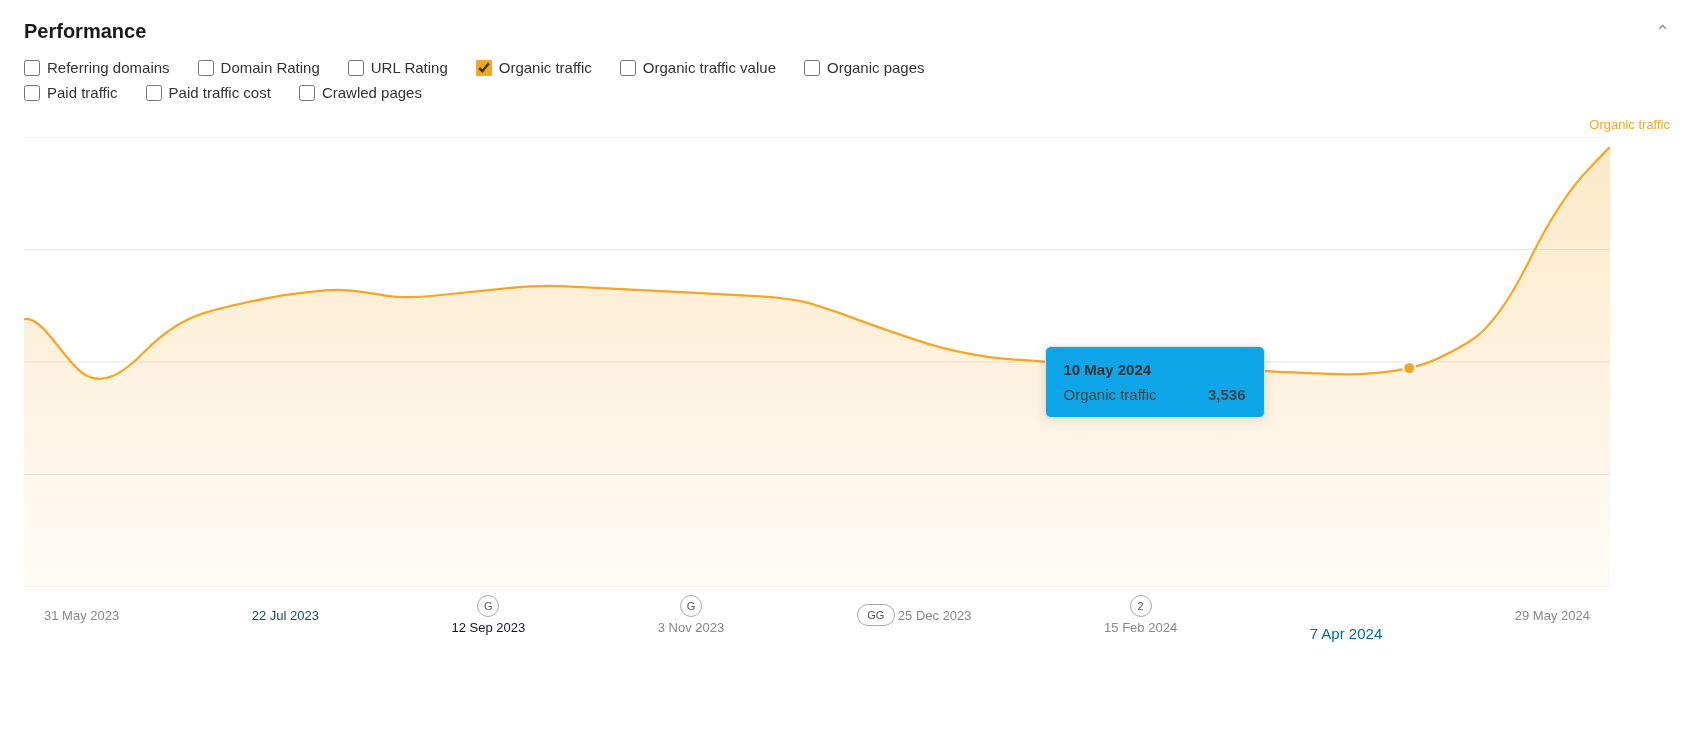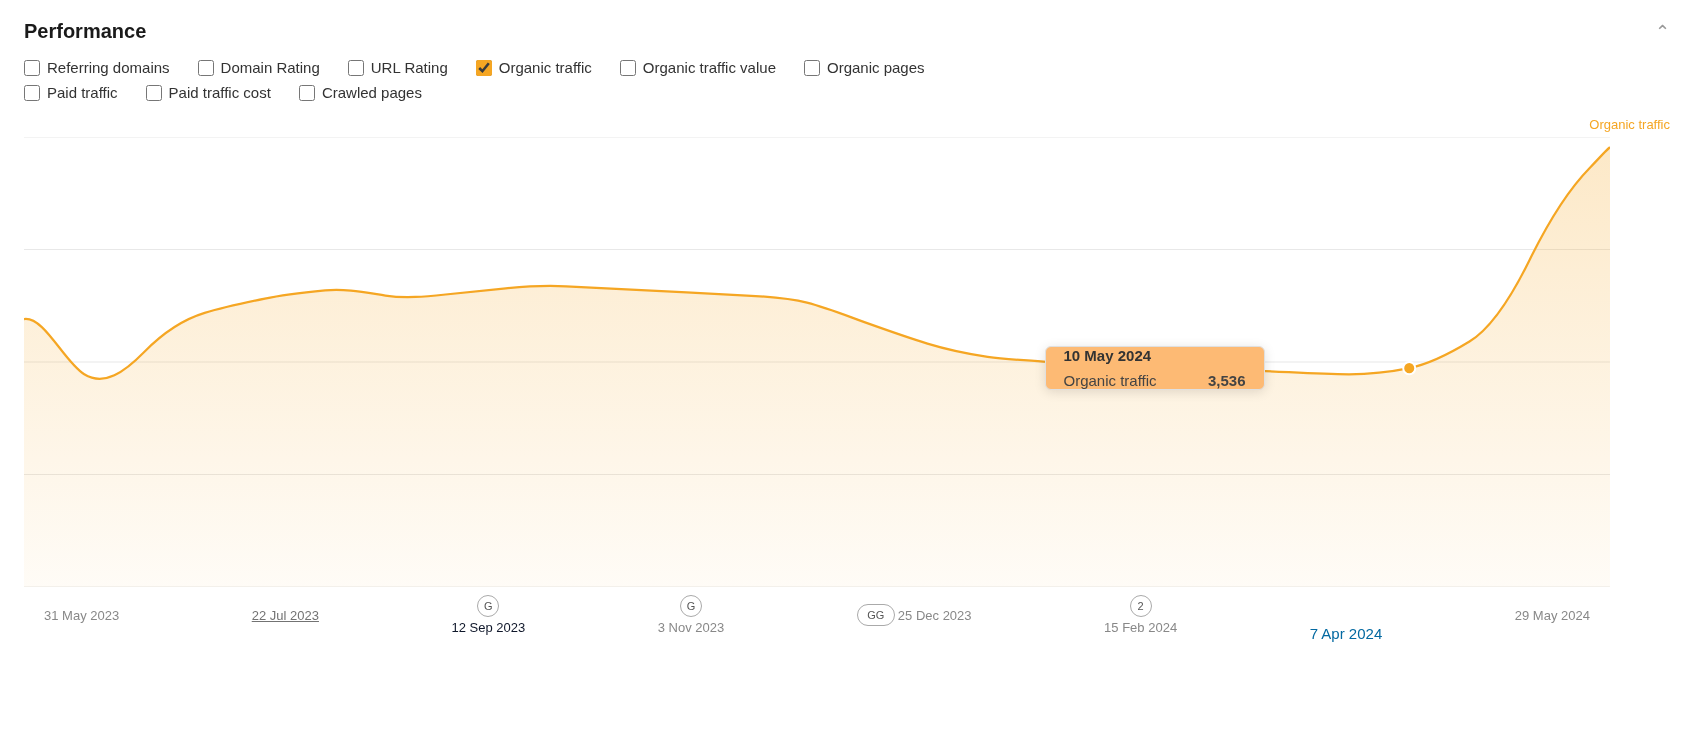--- a/index.html
+++ b/index.html
@@ -120,24 +120,24 @@
       border: 1.5px solid #aaa;
       display: flex;
       align-items: center;
       justify-content: center;
       font-size: 11px;
       color: #555;
       background: #fff;
     }
     .tooltip {
       position: absolute;
-      background: #fdba74;
+      background: #0ea5e9;
       border: 1px solid #e0e0e0;
       border-radius: 6px;
-      padding: 0 18px;
+      padding: 14px 18px;
       box-shadow: 0 2px 12px rgba(0,0,0,0.12);
       min-width: 220px;
       z-index: 10;
       left: 62%;
       top: 44%;
     }
     .tooltip-date {
       font-weight: 700;
       font-size: 15px;
       margin-bottom: 8px;
@@ -297,21 +297,21 @@
       <span>Organic traffic</span>
       <span class="tooltip-value">3,536</span>
     </div>
   </div>
 
   <div class="x-axis">
   <div style="display: flex; flex-direction: column; align-items: center; gap: 3px;">
         <span class="x-tick" style="color: rgb(136, 136, 136); font-size: 13px;">31 May 2023</span>
       </div>
       <div style="display: flex; flex-direction: column; align-items: center; gap: 3px;">
-        <span class="x-tick" style="color: #737373; font-size: 13px; text-decoration: underline;">22 Jul 2023</span>
+        <span class="x-tick" style="color: #0c4a6e; font-size: 13px;">22 Jul 2023</span>
       </div>
       <div style="display: flex; flex-direction: column; align-items: center; gap: 3px;">
         <div class="g-circle">G</div>
         <span class="x-tick" style="color: #0f172a; font-size: 13px;">12 Sep 2023</span>
       </div>
       <div style="display: flex; flex-direction: column; align-items: center; gap: 3px;">
         <div class="g-circle">G</div>
         <span class="x-tick" style="color: rgb(136, 136, 136); font-size: 13px;">3 Nov 2023</span>
       </div>
       <div style="display: flex; align-items: center; gap: 3px;">

